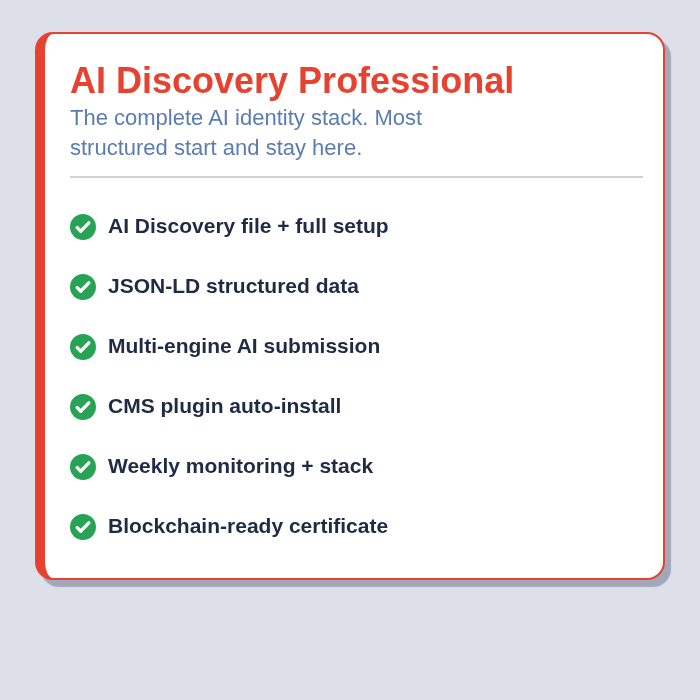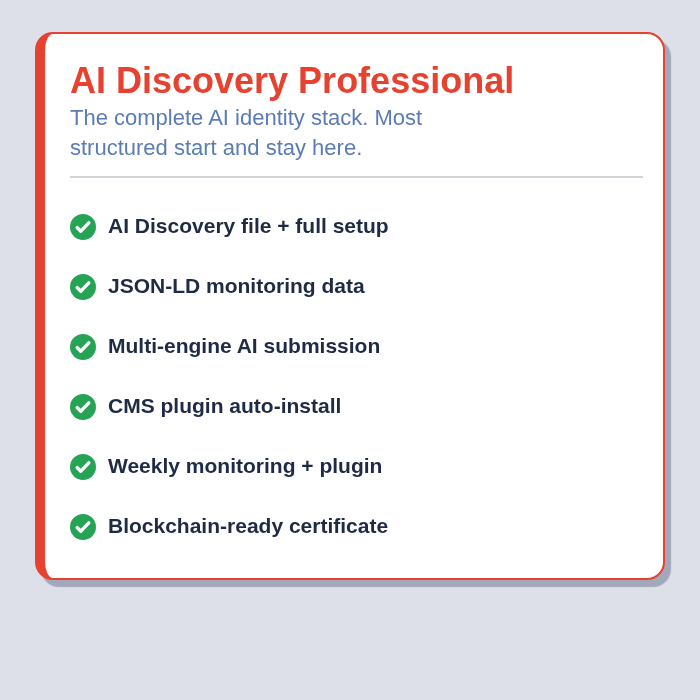--- a/index.html
+++ b/index.html
@@ -87,21 +87,21 @@
       </span>
       <span>AI Discovery file + full setup</span>
     </li>
       <li class="feature">
       <span class="check">
         <svg viewBox="0 0 26 26" width="26" height="26" aria-hidden="true">
           <circle cx="13" cy="13" r="13" fill="var(--check-color)"></circle>
           <path d="M7.2 13.6l3.6 3.6 8-8.4" fill="none" stroke="#ffffff" stroke-width="3.4" stroke-linecap="round" stroke-linejoin="round"></path>
         </svg>
       </span>
-      <span>JSON-LD monitoring data</span>
+      <span>JSON-LD structured data</span>
     </li>
       <li class="feature">
       <span class="check">
         <svg viewBox="0 0 26 26" width="26" height="26" aria-hidden="true">
           <circle cx="13" cy="13" r="13" fill="var(--check-color)"></circle>
           <path d="M7.2 13.6l3.6 3.6 8-8.4" fill="none" stroke="#ffffff" stroke-width="3.4" stroke-linecap="round" stroke-linejoin="round"></path>
         </svg>
       </span>
       <span>Multi-engine AI submission</span>
     </li>
@@ -114,21 +114,21 @@
       </span>
       <span>CMS plugin auto-install</span>
     </li>
       <li class="feature">
       <span class="check">
         <svg viewBox="0 0 26 26" width="26" height="26" aria-hidden="true">
           <circle cx="13" cy="13" r="13" fill="var(--check-color)"></circle>
           <path d="M7.2 13.6l3.6 3.6 8-8.4" fill="none" stroke="#ffffff" stroke-width="3.4" stroke-linecap="round" stroke-linejoin="round"></path>
         </svg>
       </span>
-      <span>Weekly monitoring + plugin</span>
+      <span>Weekly monitoring + stack</span>
     </li>
       <li class="feature">
       <span class="check">
         <svg viewBox="0 0 26 26" width="26" height="26" aria-hidden="true">
           <circle cx="13" cy="13" r="13" fill="var(--check-color)"></circle>
           <path d="M7.2 13.6l3.6 3.6 8-8.4" fill="none" stroke="#ffffff" stroke-width="3.4" stroke-linecap="round" stroke-linejoin="round"></path>
         </svg>
       </span>
       <span>Blockchain-ready certificate</span>
     </li>

